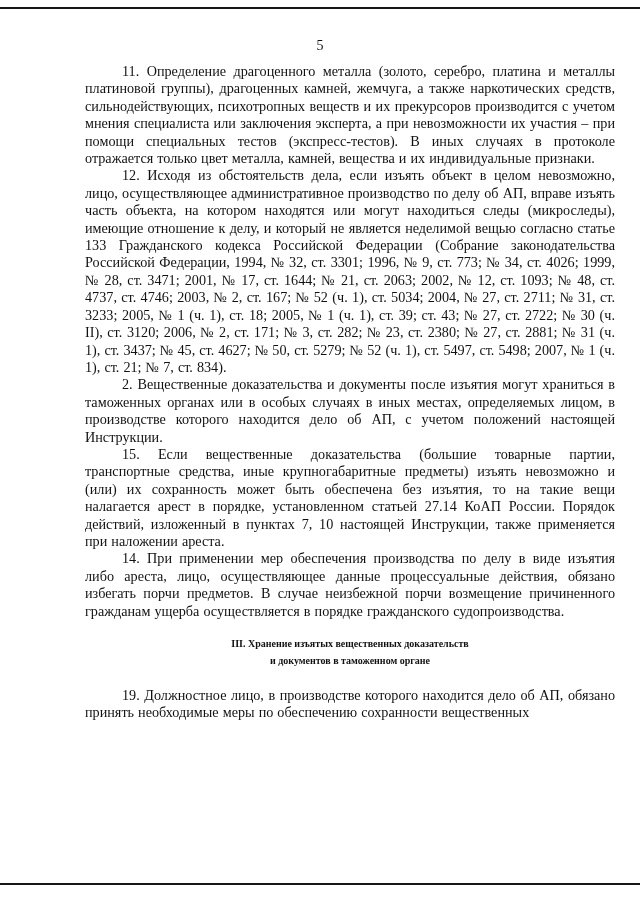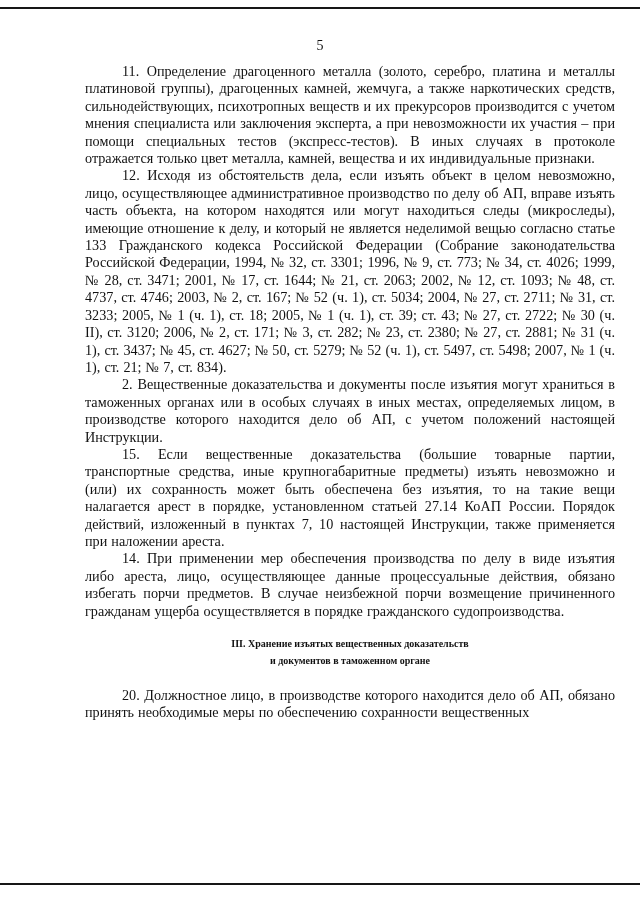--- a/index.html
+++ b/index.html
@@ -70,17 +70,17 @@
   <div class="content">
     <p>11. Определение драгоценного металла (золото, серебро, платина и металлы платиновой группы), драгоценных камней, жемчуга, а также наркотических средств, сильнодействующих, психотропных веществ и их прекурсоров производится с учетом мнения специалиста или заключения эксперта, а при невозможности их участия – при помощи специальных тестов (экспресс-тестов). В иных случаях в протоколе отражается только цвет металла, камней, вещества и их индивидуальные признаки.</p>
     <p>12. Исходя из обстоятельств дела, если изъять объект в целом невозможно, лицо, осуществляющее административное производство по делу об АП, вправе изъять часть объекта, на котором находятся или могут находиться следы (микроследы), имеющие отношение к делу, и который не является неделимой вещью согласно статье 133 Гражданского кодекса Российской Федерации (Собрание законодательства Российской Федерации, 1994, № 32, ст. 3301; 1996, № 9, ст. 773; № 34, ст. 4026; 1999, № 28, ст. 3471; 2001, № 17, ст. 1644; № 21, ст. 2063; 2002, № 12, ст. 1093; № 48, ст. 4737, ст. 4746; 2003, № 2, ст. 167; № 52 (ч. 1), ст. 5034; 2004, № 27, ст. 2711; № 31, ст. 3233; 2005, № 1 (ч. 1), ст. 18; 2005, № 1 (ч. 1), ст. 39; ст. 43; № 27, ст. 2722; № 30 (ч. II), ст. 3120; 2006, № 2, ст. 171; № 3, ст. 282; № 23, ст. 2380; № 27, ст. 2881; № 31 (ч. 1), ст. 3437; № 45, ст. 4627; № 50, ст. 5279; № 52 (ч. 1), ст. 5497, ст. 5498; 2007, № 1 (ч. 1), ст. 21; № 7, ст. 834).</p>
     <p>2. Вещественные доказательства и документы после изъятия могут храниться в таможенных органах или в особых случаях в иных местах, определяемых лицом, в производстве которого находится дело об АП, с учетом положений настоящей Инструкции.</p>
     <p>15. Если вещественные доказательства (большие товарные партии, транспортные средства, иные крупногабаритные предметы) изъять невозможно и (или) их сохранность может быть обеспечена без изъятия, то на такие вещи налагается арест в порядке, установленном статьей 27.14 КоАП России. Порядок действий, изложенный в пунктах 7, 10 настоящей Инструкции, также применяется при наложении ареста.</p>
     <p>14. При применении мер обеспечения производства по делу в виде изъятия либо ареста, лицо, осуществляющее данные процессуальные действия, обязано избегать порчи предметов. В случае неизбежной порчи возмещение причиненного гражданам ущерба осуществляется в порядке гражданского судопроизводства.</p>
 
     <h3 class="section-heading">III. Хранение изъятых вещественных доказательств
 и документов в таможенном органе</h3>
 
-    <p>20. Должностное лицо, в производстве которого находится дело об АП, обязано принять необходимые меры по обеспечению сохранности вещественных</p>
+    <p>19. Должностное лицо, в производстве которого находится дело об АП, обязано принять необходимые меры по обеспечению сохранности вещественных</p>
   </div>
 
   <div class="edge edge-bottom"></div>
 </div>
 
 </body></html>

